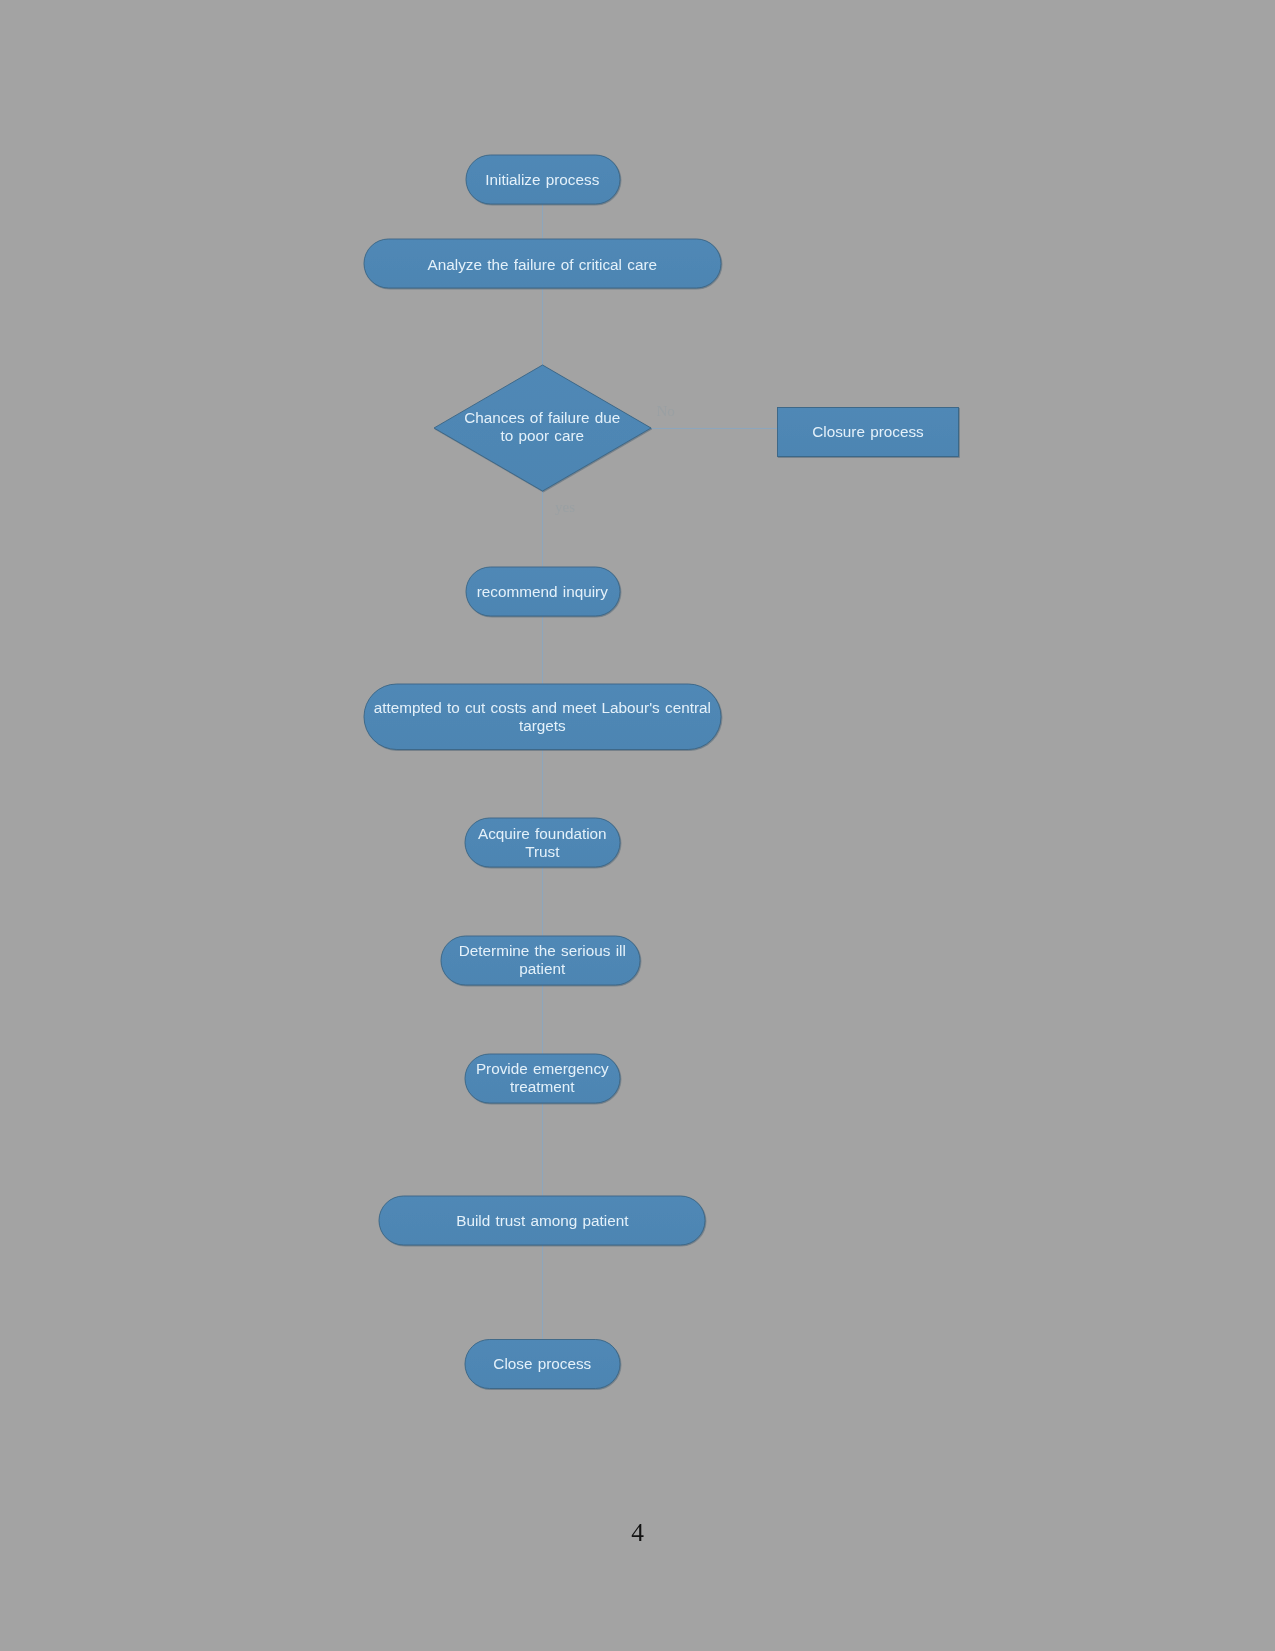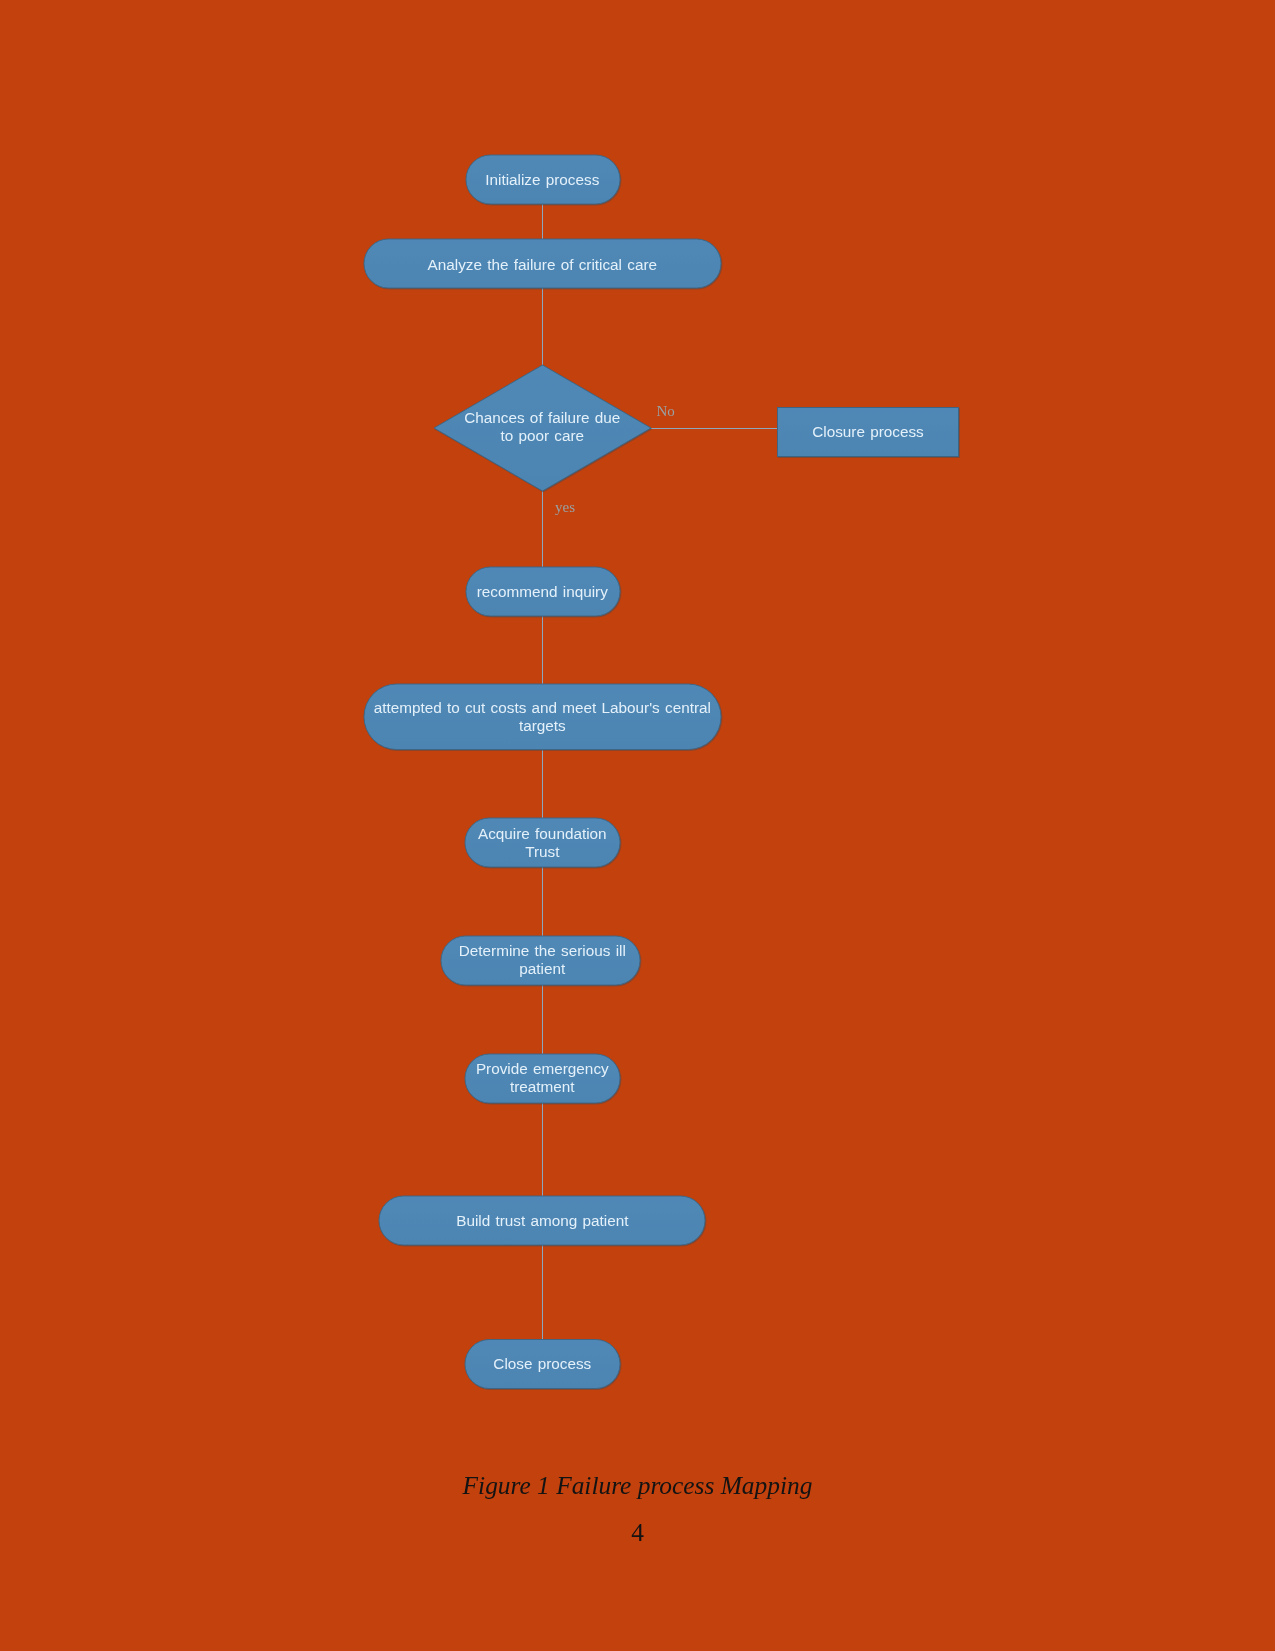--- a/index.html
+++ b/index.html
@@ -11,21 +11,21 @@
   body {
     width: 1275px;
     height: 1651px;
     position: relative;
     overflow: hidden;
     font-family: "Liberation Sans", sans-serif;
   }
   .page {
     position: absolute;
     inset: 0;
-    background: #c2410c;
+    background: #a3a3a3;
     padding-left: 8px;
   }
   #flow {
     position: absolute;
     left: 0;
     top: 0;
   }
   .node-label {
     fill: #e4f1fa;
     font-family: "Liberation Sans", sans-serif;
@@ -134,15 +134,14 @@
       <text class="node-label" x="542.3" y="1225.5">Build trust among patient</text>
     </g>
     <g>
       <rect x="465" y="1339.5" width="155" height="49" rx="24.5" ry="24.5" fill="url(#shapeGrad)" stroke="#3a6586" stroke-width="0.9" filter="url(#softShadow)"></rect>
       <text class="node-label" x="542.3" y="1369">Close process</text>
     </g>
 
     <text class="edge-label" x="656.5" y="415.8">No</text>
     <text class="edge-label" x="555" y="512">yes</text>
   </svg>
-  <div class="caption">Figure 1 Failure process Mapping</div>
   <div class="pagenum">4</div>
 </div>
 
 </body></html>

